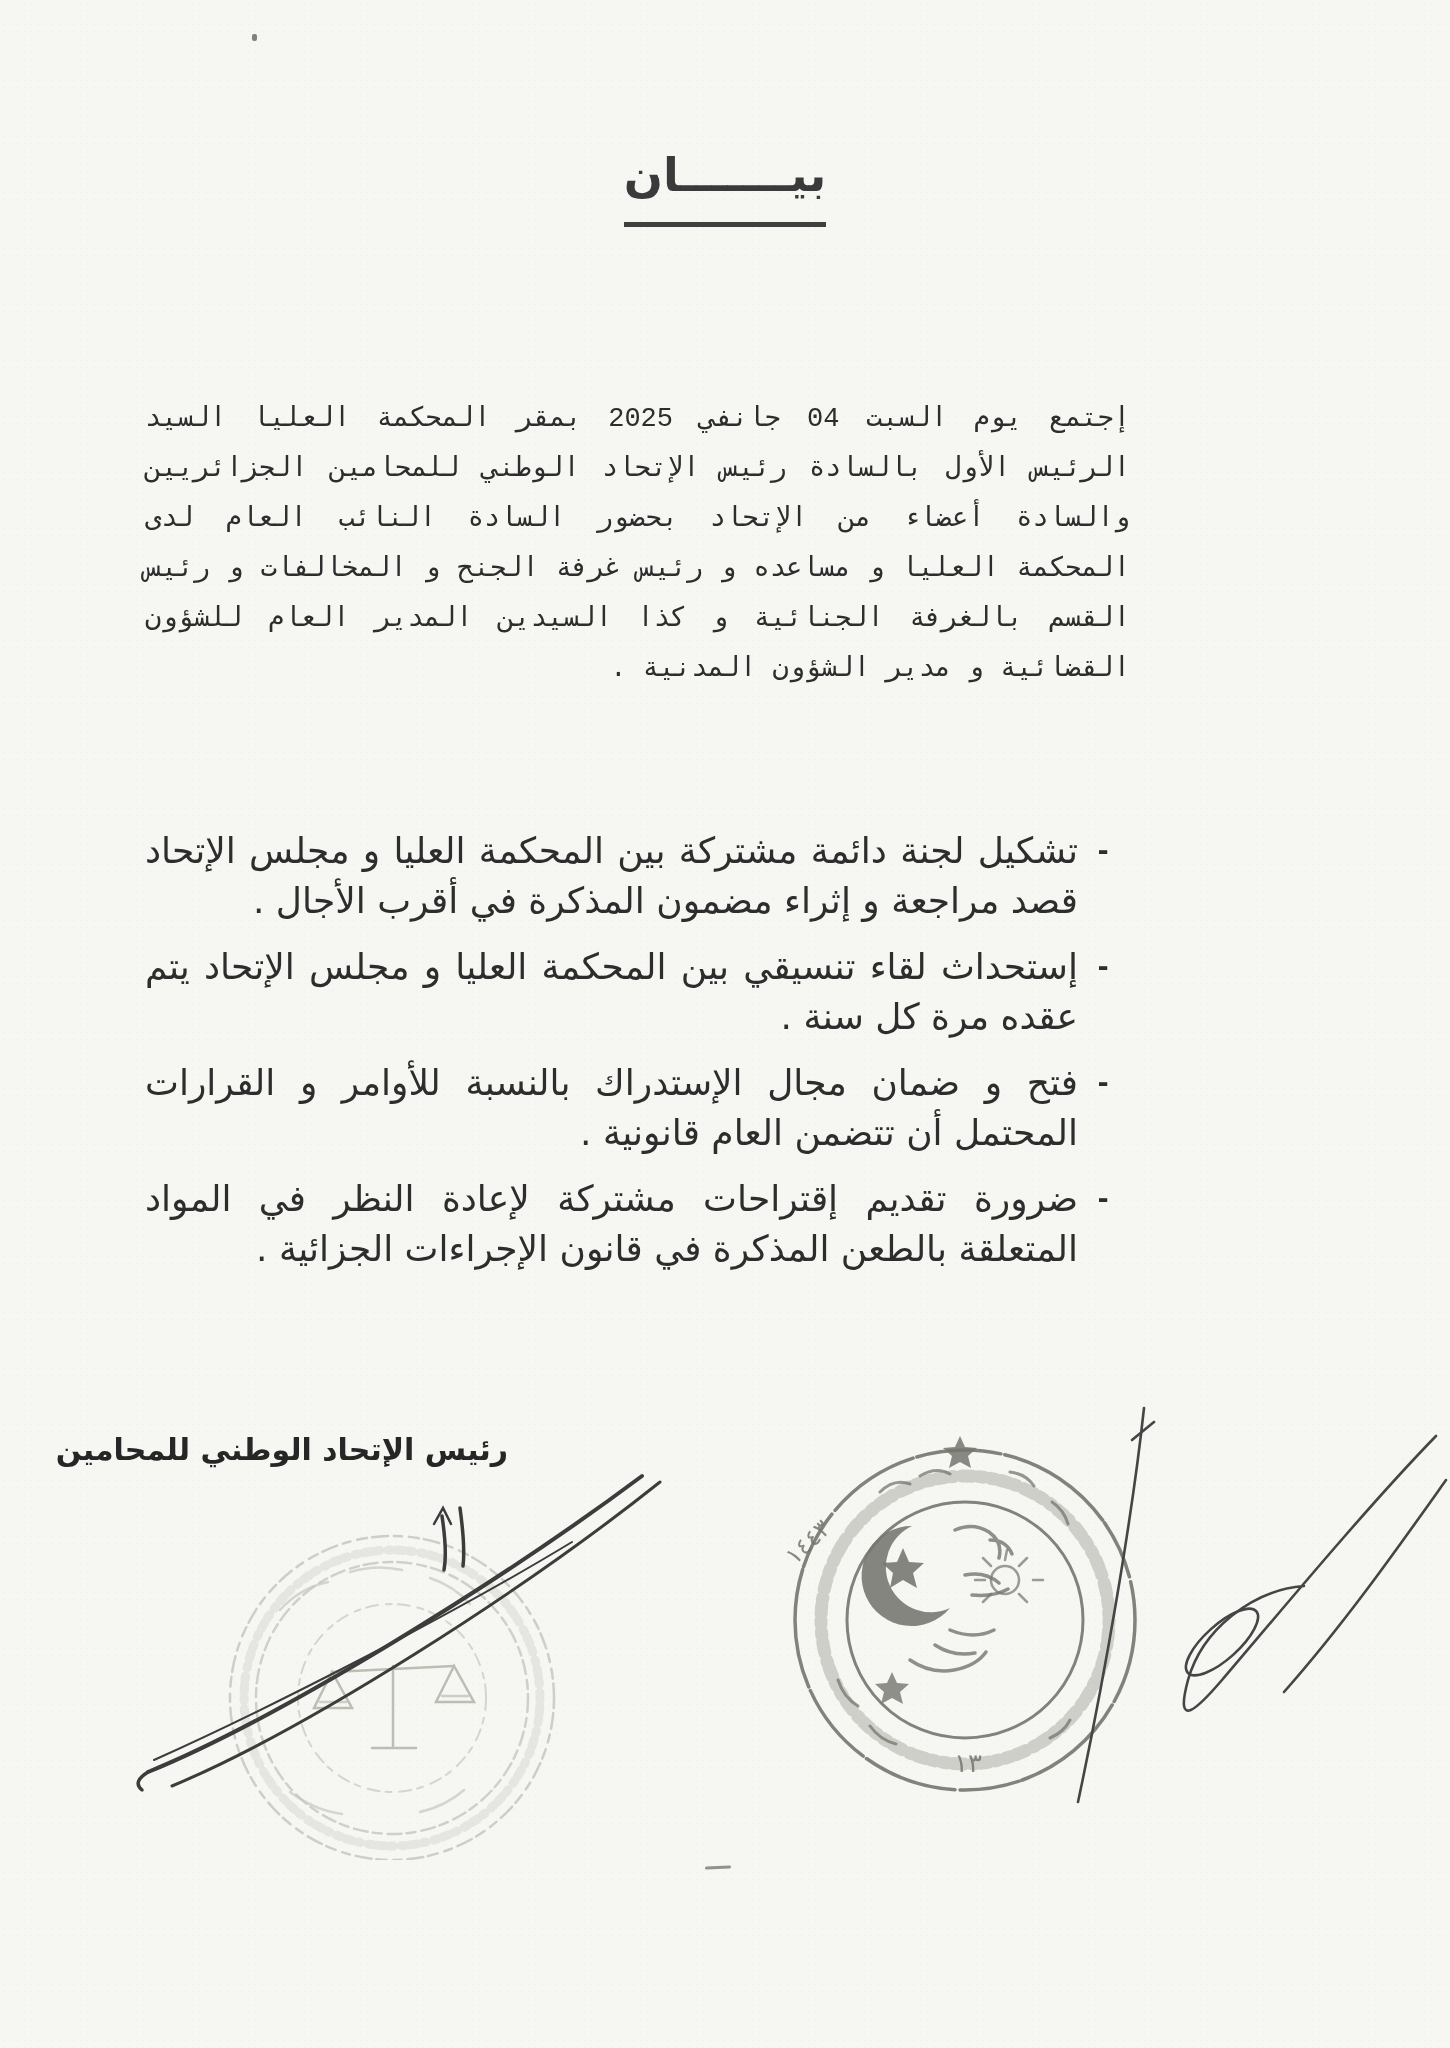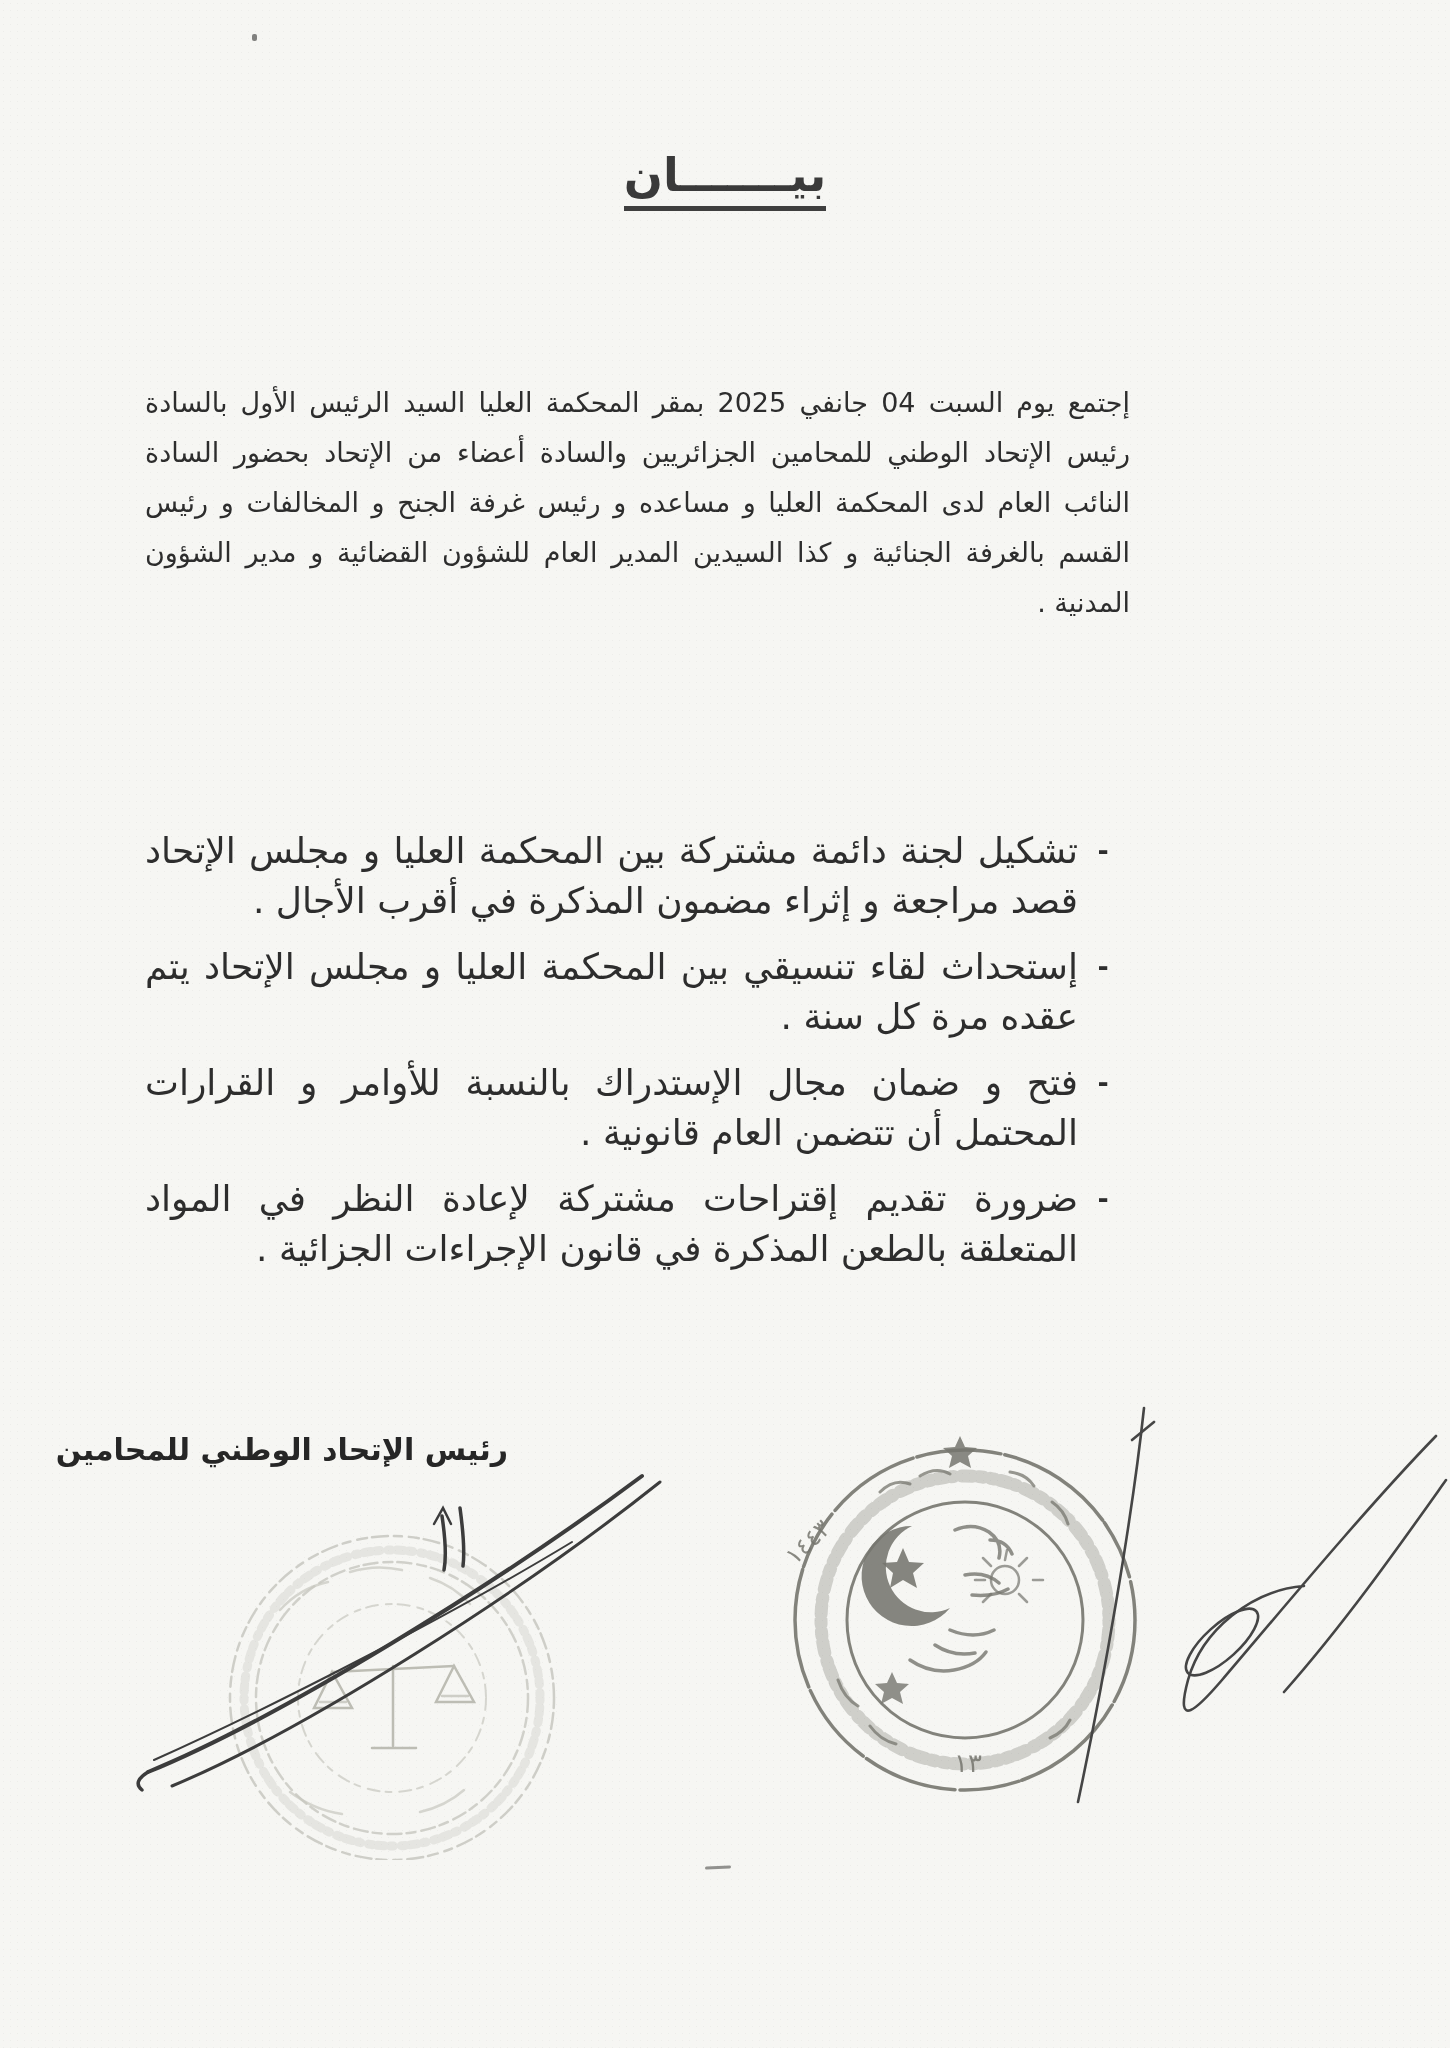--- a/index.html
+++ b/index.html
@@ -16,30 +16,30 @@
     overflow:hidden;
   }
   .title-wrap{
     position:absolute;top:148px;left:0;width:100%;
     text-align:center;
   }
   .doc-title{
     display:inline-block;
     font-size:46px;font-weight:bold;color:#3a3a3a;
     letter-spacing:1px;
-    padding-bottom:4px;
+    padding-bottom:20px;
     border-bottom:5px solid #3f3f3f;
   }
   .para{
     position:absolute;right:320px;width:985px;
     font-size:27px;line-height:50px;
     text-align:justify;
     color:#2d2d2d;
   }
-  .para-1{top:378px;}
+  .para-1{top:394px;font-family:Liberation Mono, monospace;}
   .para-2{top:648px;}
   .bullets{
     position:absolute;top:826px;right:338px;width:967px;
   }
   .bullet-item{
     display:flex;align-items:flex-start;gap:16px;
     margin-bottom:16px;
   }
   .bullet-dash{
     flex:0 0 18px;

